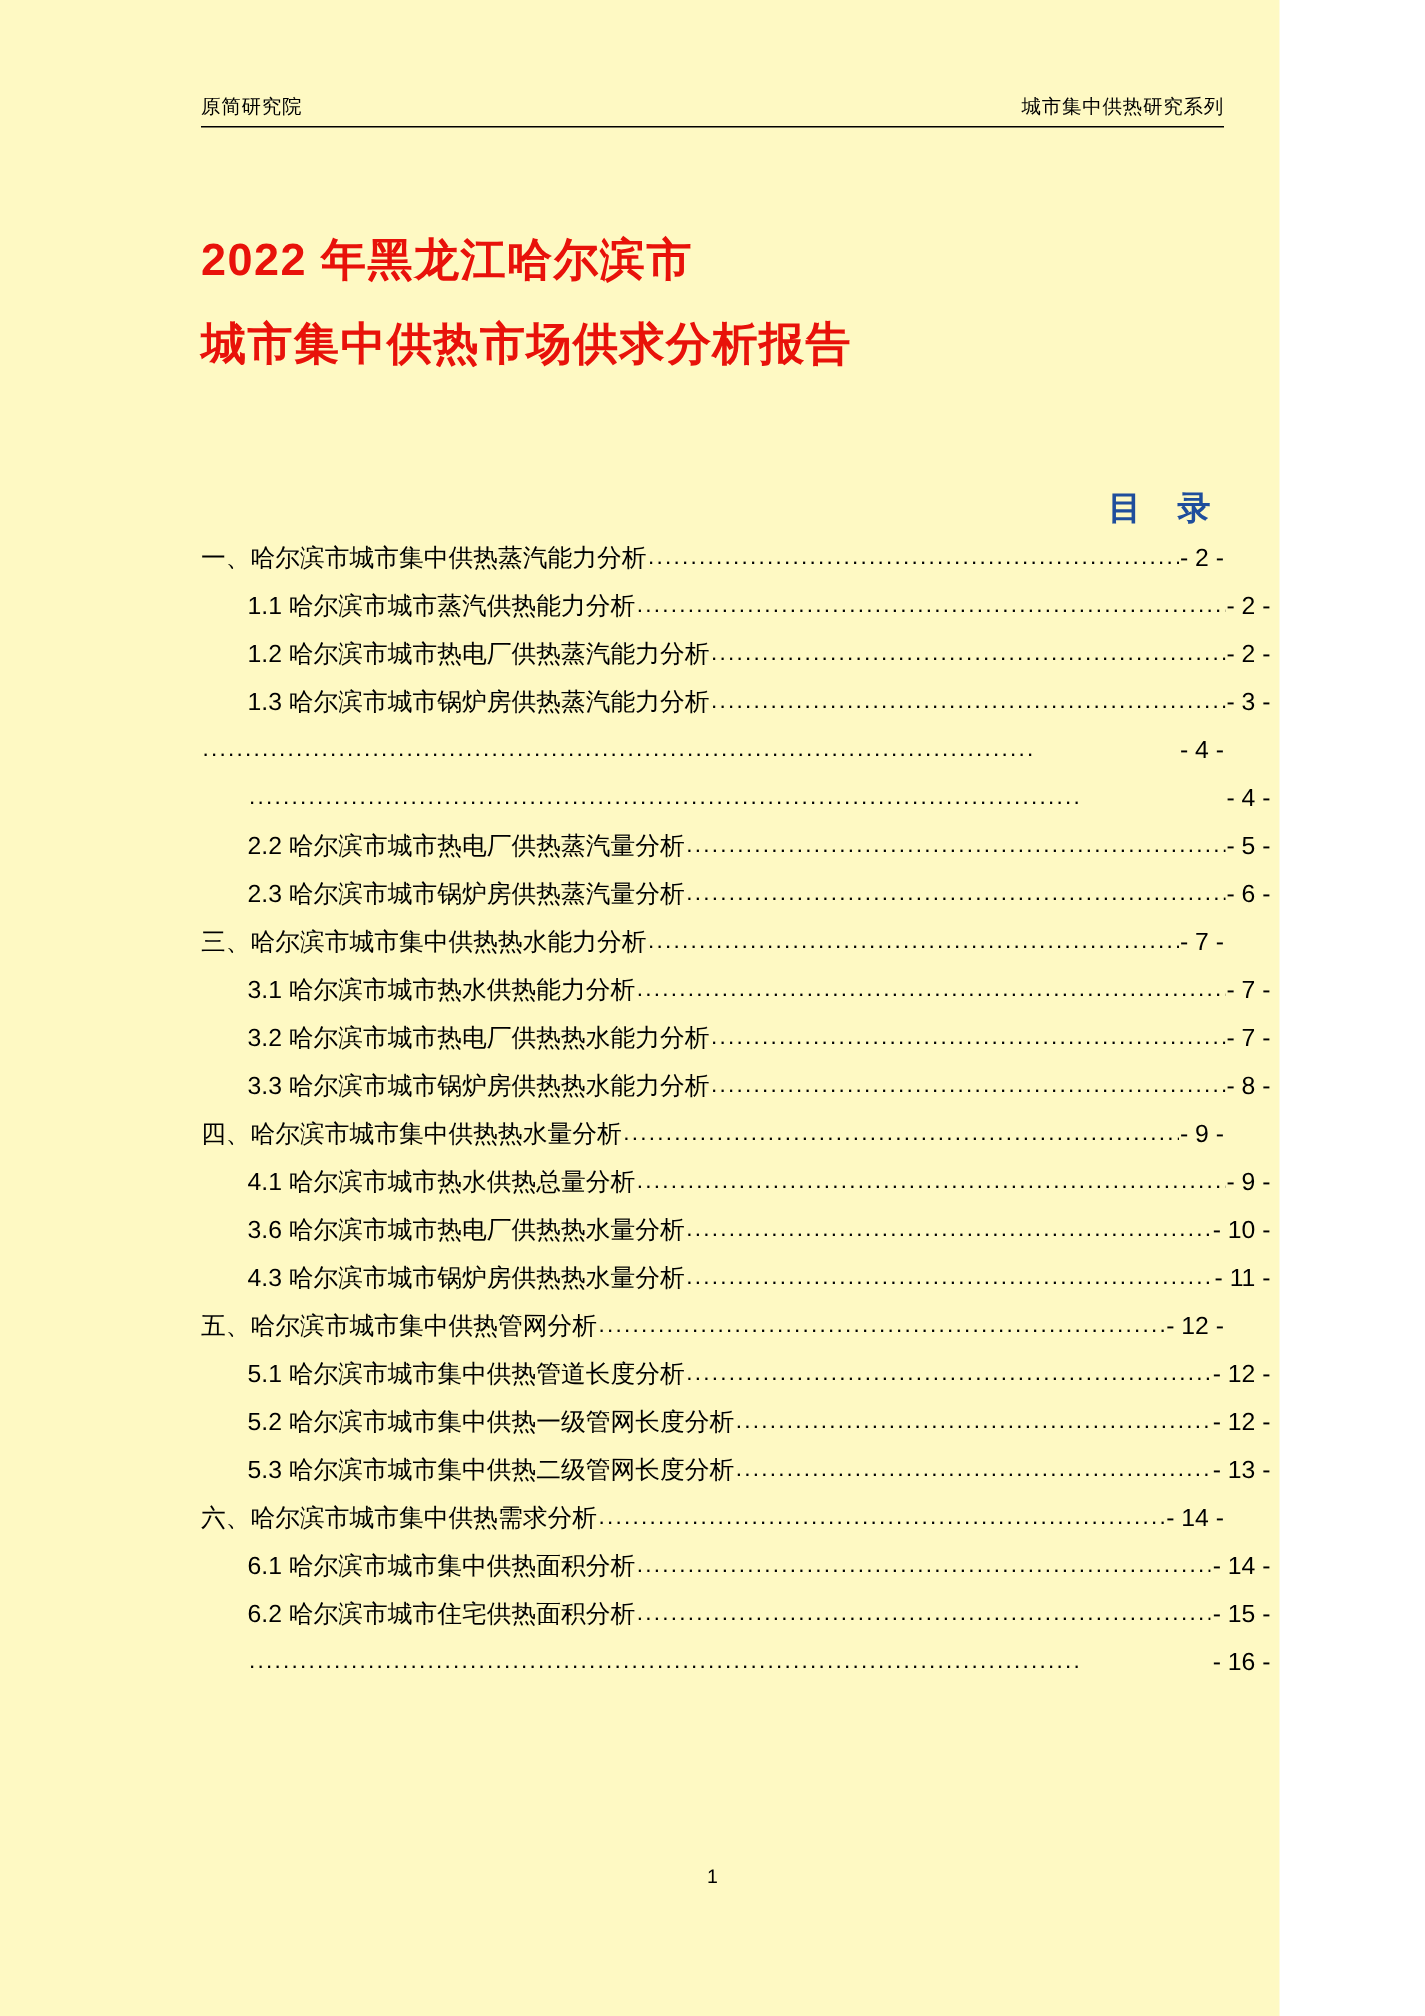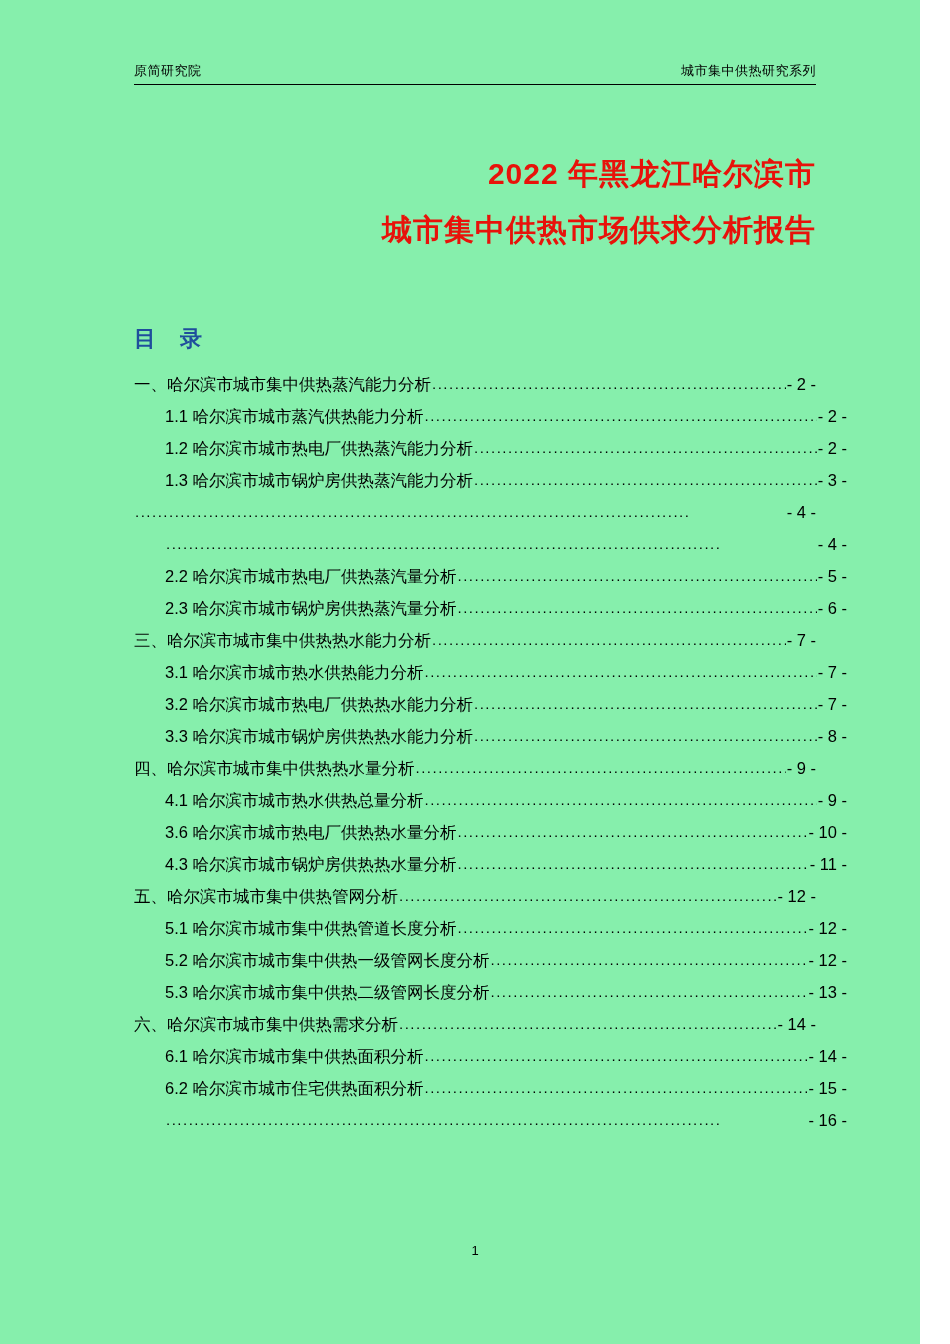--- a/index.html
+++ b/index.html
@@ -5,23 +5,23 @@
   html, body {
     margin: 0;
     padding: 0;
     background: #ffffff;
   }
   body {
     font-family: "Liberation Serif", "DejaVu Serif", serif;
   }
   .page {
     position: relative;
-    width: 920px;
+    width: 853px;
     height: 1344px;
-    background: #86efac;
+    background: #fef9c3;
     box-sizing: border-box;
     overflow: hidden;
   }
   .content {
     position: absolute;
     left: 134px;
     top: 0;
     width: 682px;
     height: 1344px;
   }
@@ -48,49 +48,49 @@
     height: 1px;
     background: #000000;
   }
 
   
   .doc-title {
     position: absolute;
     top: 152px;
     left: 0;
     width: 682px;
-    text-align: right;
+    text-align: left;
     color: #e8120a;
     font-family: "Liberation Sans", sans-serif;
     font-weight: bold;
     font-size: 30px;
     line-height: 44px;
     letter-spacing: 1px;
   }
   .doc-title .line2 {
     display: block;
     margin-top: 12px;
   }
 
   
   .toc-heading {
     position: absolute;
     top: 324px;
     left: 0;
     width: 682px;
-    text-align: left;
+    text-align: right;
     color: #1f4e9c;
     font-family: "Liberation Sans", sans-serif;
     font-weight: bold;
     font-size: 22px;
     letter-spacing: 9px;
   }
   .toc {
     position: absolute;
-    top: 368px;
+    top: 356px;
     left: 0;
     width: 682px;
   }
   .toc-row {
     display: flex;
     align-items: baseline;
     width: 100%;
     font-size: 16.5px;
     color: #000000;
     font-family: "Liberation Sans", sans-serif;

